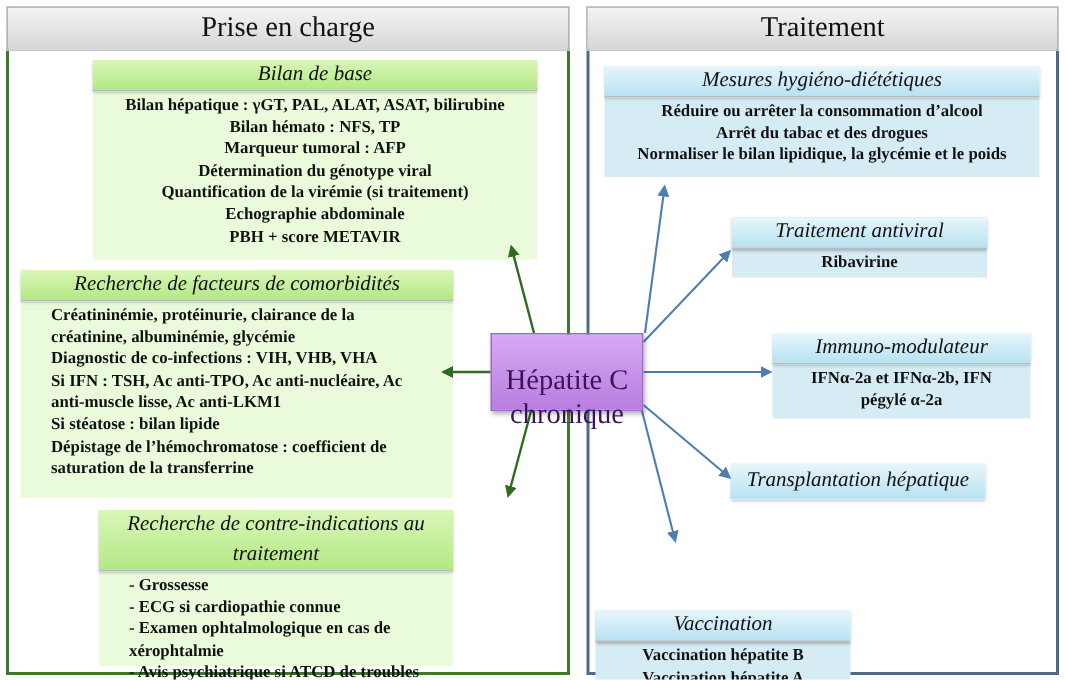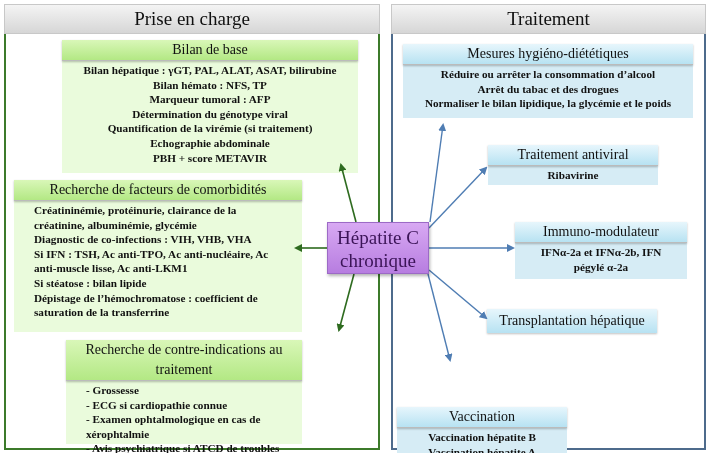--- a/index.html
+++ b/index.html
@@ -8,30 +8,30 @@
   .panel { position: absolute; box-sizing: border-box; background: #fff; }
   .panel-left { left: 4px; top: 4px; width: 376px; height: 446px; border: 2px solid #3c7a2a; }
   .panel-right { left: 391px; top: 4px; width: 315px; height: 446px; border: 2px solid #4e6b8c; }
   .panel-header { position: absolute; left: -2px; top: -2px; right: -2px; height: 30px;
                   background: linear-gradient(#f4f4f4, #d6d6d6); border: 1px solid #c8c8c8;
                   box-sizing: border-box; text-align: center; font-size: 19px; line-height: 28px; color: #111; }
   .box { position: absolute; box-sizing: border-box; }
   .box-green { background: #eafbdc; }
   .box-blue { background: #d6ecf5; }
   .box-title { text-align: center; font-size: 14px; line-height: 20px; box-sizing: border-box;
-               border-bottom: 1px solid #bbb; box-shadow: 0 1px 2px rgba(0,0,0,0.25); }
+               border-bottom: 1px solid #bbb; box-shadow: 0 1px 2px rgba(0,0,0,0.25); font-style: italic; }
   .box-green .box-title { background: linear-gradient(#d9f7b8, #b3e884); }
   .box-blue .box-title { background: linear-gradient(#e7f6fc, #b7e2f2); }
   .box-body { font-weight: bold; font-size: 11.2px; line-height: 14.6px; padding: 2px 20px; }
   .center { text-align: center; }
   .left { text-align: left; }
   .hub { position: absolute; left: 327px; top: 222px; width: 102px; height: 52px; box-sizing: border-box;
          background: linear-gradient(#d8a9f3, #b77de0); border: 1px solid #9c6ac6;
          box-shadow: 1px 2px 3px rgba(0,0,0,0.3); text-align: center; color: #3b1457;
-         font-size: 19px; line-height: 23px; padding-top: 3px; }
+         font-size: 19px; line-height: 23px; padding-top: 19px; }
   svg.arrows { position: absolute; left: 0; top: 0; pointer-events: none; }
 </style>
 </head>
 <body>
 
 <div class="panel panel-left">
   <div class="panel-header">Prise en charge</div>
 </div>
 
 <div class="panel panel-right">

